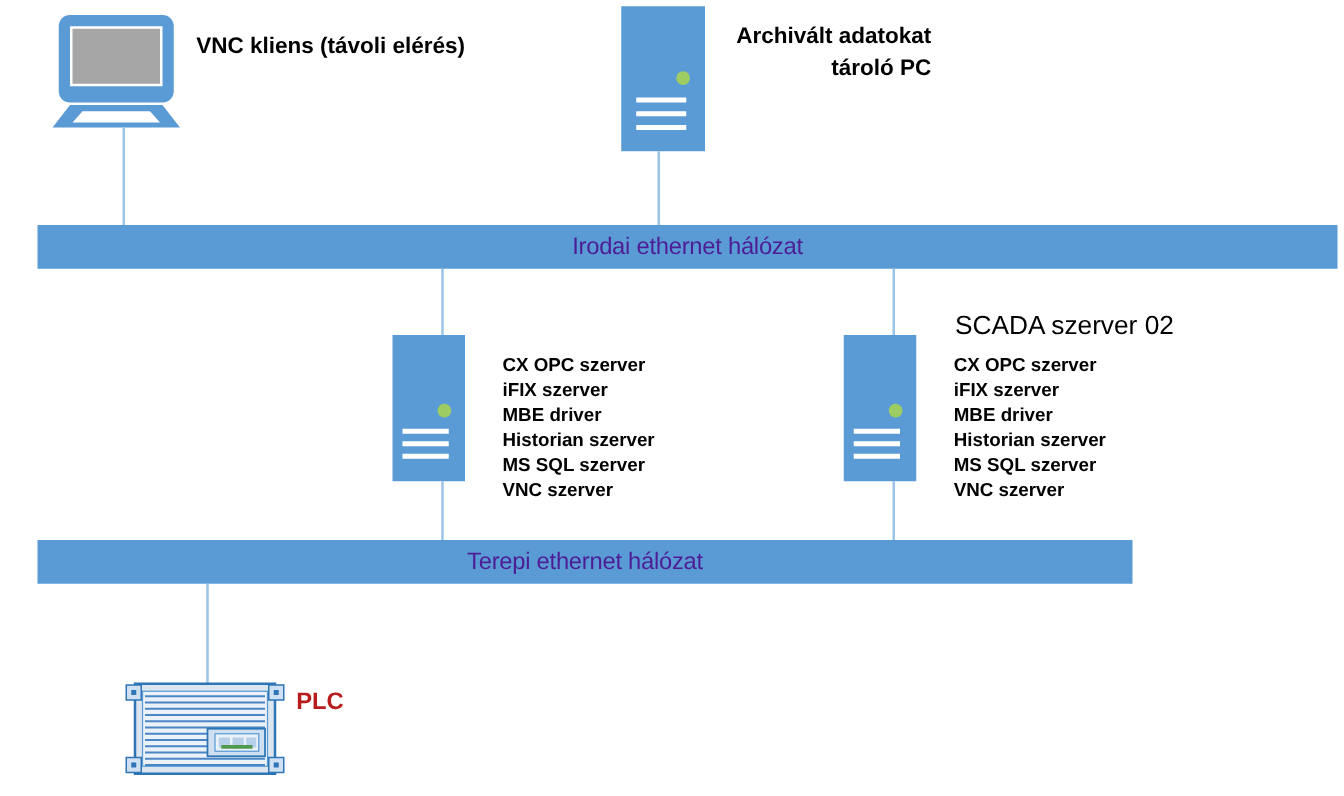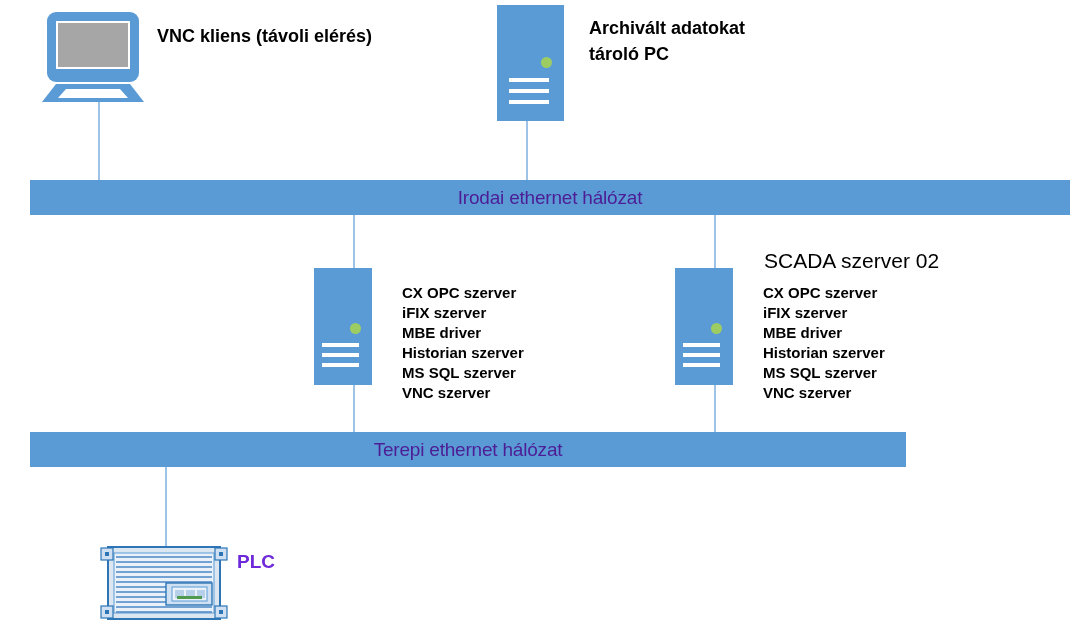--- a/index.html
+++ b/index.html
@@ -89,21 +89,21 @@
     line-height: 20px;
     color: #000000;
   }
   .service-item {
     white-space: nowrap;
   }
   .plc-label {
     position: absolute;
     font-size: 19px;
     font-weight: bold;
-    color: #6d28d9;
+    color: #b91c1c;
     white-space: nowrap;
   }
 </style>
 </head>
 <body>
 
 <div id="canvas">
 
   <svg class="laptop" style="left:40px; top:10px;" width="118" height="95" viewBox="0 0 118 95">
     <rect x="7" y="2" width="92" height="70" rx="9" ry="9" fill="#5b9bd5"></rect>
@@ -117,21 +117,21 @@
 
   <div class="connector" style="left:98px; top:102px; height:80px;"></div>
 
   <div class="server-tower" style="left:497px; top:5px; width:67px; height:116px;">
     <div class="server-led" style="left:44px; top:52px;"></div>
     <div class="server-line" style="left:12px; top:73px; width:40px;"></div>
     <div class="server-line" style="left:12px; top:84px; width:40px;"></div>
     <div class="server-line" style="left:12px; top:95px; width:40px;"></div>
   </div>
 
-  <div class="label-bold" style="left:589px; top:15px;">Archivált adatokat
+  <div class="label-bold" style="left:589px; top:15px;text-align:right;">Archivált adatokat
 tároló PC</div>
 
   <div class="connector" style="left:526px; top:121px; height:61px;"></div>
 
   <div class="bus-bar" style="left:30px; top:180px; width:1040px; height:35px;">
     <span class="bus-bar-label">Irodai ethernet hálózat</span>
   </div>
 
   <div class="connector" style="left:353px; top:215px; height:54px;"></div>
 

